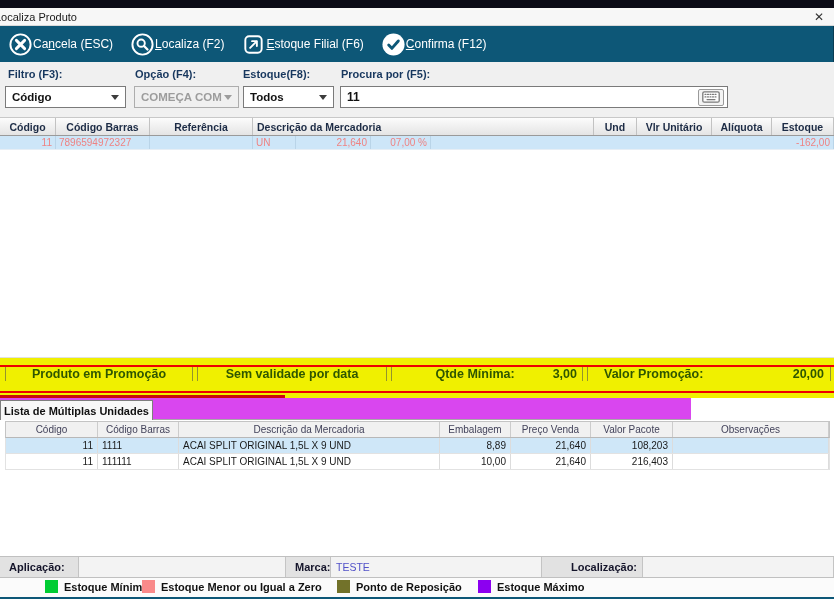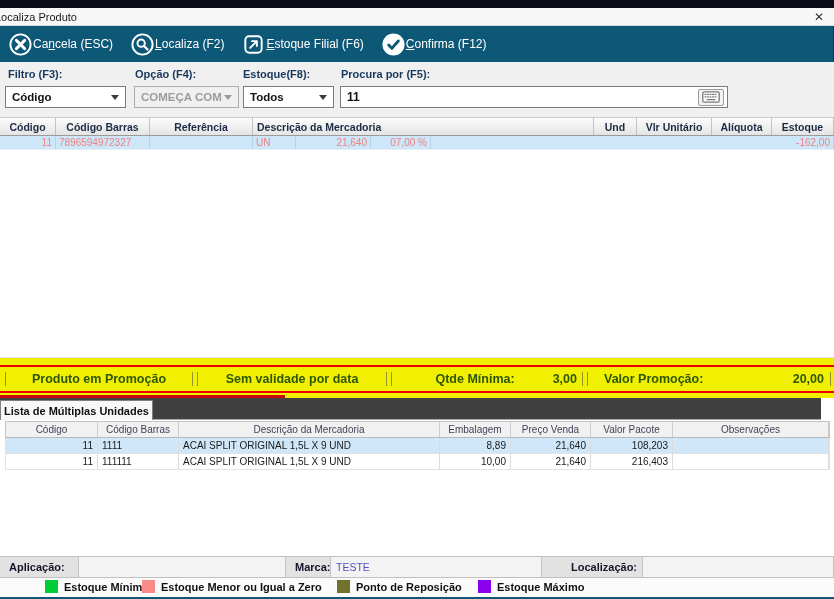--- a/index.html
+++ b/index.html
@@ -43,28 +43,28 @@
   .g1-header .cell.al { justify-content:flex-start; padding-left:4px; }
   .g1-row { display:flex; height:14px; background:#cde6f8; color:#ee8383; font-size:10px; border-bottom:1px solid #e6eef5; }
   .g1-row .cell { border-right:1px solid #b9d4e8; display:flex; align-items:center; overflow:hidden; white-space:nowrap; padding:0 3px; }
   .cell.ar { justify-content:flex-end; }
   .cell.al { justify-content:flex-start; }
   .cell.ac { justify-content:center; }
   .c1{width:56px;} .c2{width:94px;} .c3{width:103px;} .c4{width:341px;} .c5{width:43px;} .c6{width:75px;} .c7{width:60px;} .c8{flex:1;}
   
   .banner { position:absolute; left:0; top:358px; width:834px; height:40px; background:#f0f000; }
   .banner-inner { position:absolute; left:0; right:0; top:7px; bottom:5px;
-    border-top:2px solid #ee0000; border-bottom:2px solid #ee0000; display:flex; align-items:center; padding:0 1px; }
+    border-top:2px solid #ee0000; border-bottom:2px solid #ee0000; display:flex; align-items:flex-start; padding:0 1px; }
   .bcell { background:#f0f000; border-left:1px solid #94942c; border-right:1px solid #94942c; margin:0 2px;
     display:flex; align-items:center; justify-content:center; font-weight:bold; font-size:12.5px; color:#2f5600; white-space:nowrap; }
   .bc1{width:188px;} .bc2{width:190px;} .bc3{width:192px; justify-content:flex-end; gap:38px; padding-right:5px;}
   .bc4{flex:1; justify-content:space-between; padding:0 6px 0 16px;}
   .marker-line { position:absolute; left:0; top:395px; width:285px; height:3px; background:#cc0a0a; }
   
-  .tabstrip { position:absolute; left:0; top:398px; width:821px; height:22px; background:#404040; border-bottom:1px solid #a8a8a8; }
+  .tabstrip { position:absolute; left:0; top:398px; width:691px; height:22px; background:#d946ef; border-bottom:1px solid #a8a8a8; }
   .tab { position:absolute; left:0; top:2px; width:153px; height:20px; background:#f8f8f8;
     border:1px solid #7e7e7e; border-bottom:none; display:flex; align-items:center; justify-content:center;
     font-size:11px; font-weight:bold; color:#111; }
   
   .tabpage { position:absolute; left:0; top:420px; width:834px; height:136px; background:#fff; }
   .grid2 { position:absolute; left:5px; top:1px; width:825px; }
   .g2-header { display:flex; height:17px; background:#f1f1f1; border:1px solid #c4c4c4; border-bottom:1px solid #b8b8b8;
     font-size:10px; color:#42425a; }
   .g2-header .cell { border-right:1px solid #cccccc; display:flex; align-items:center; justify-content:center; overflow:hidden; white-space:nowrap; }
   .g2-row { display:flex; height:16px; font-size:10px; color:#1a1a1a; border-bottom:1px solid #e2e2e2;

